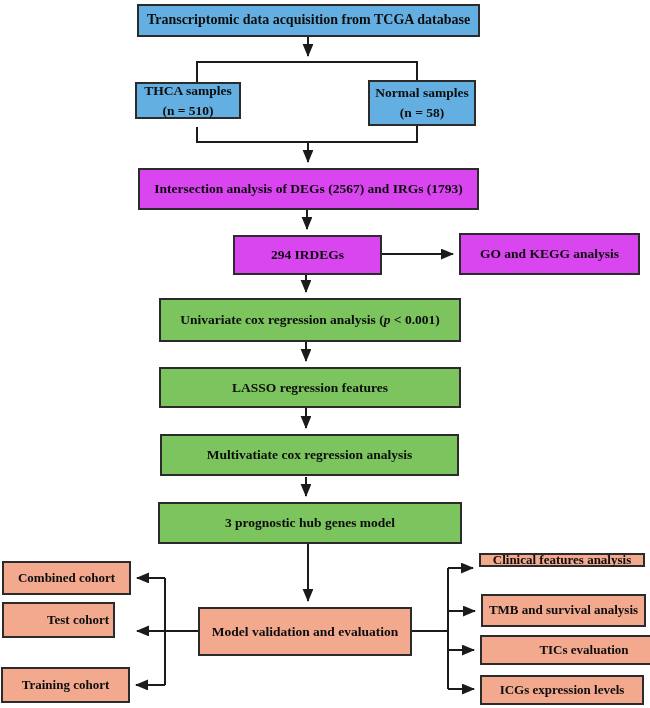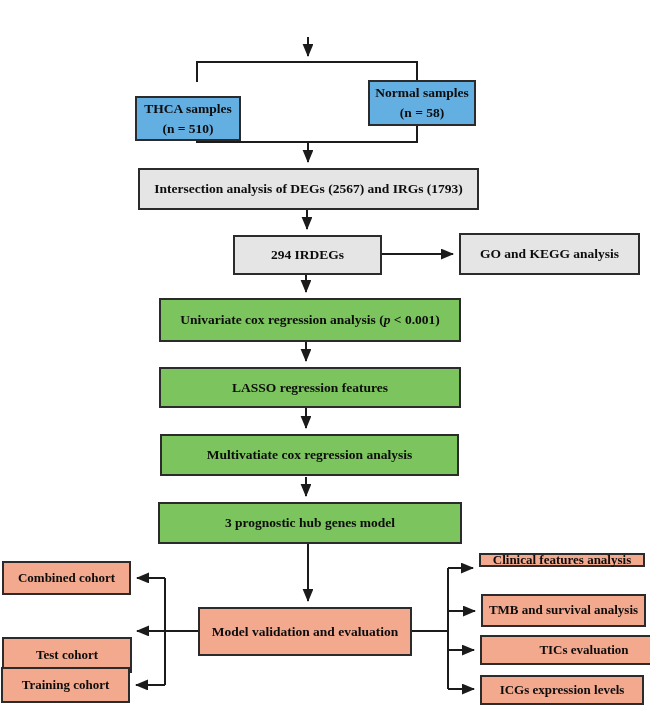--- a/index.html
+++ b/index.html
@@ -20,40 +20,40 @@
     align-items:center;
     justify-content:center;
     text-align:center;
     font-weight:bold;
     color:#0d0d0d;
     font-size:13.5px;
     line-height:1.45;
     padding:1px 4px;
   }
   .blue{background:#64AFE1;}
-  .pink{background:#e5e5e5;justify-content:center;}
+  .pink{background:#d946ef;justify-content:center;}
   .green{background:#7CC45E;}
   .salmon{background:#F3A98E;}
   .sz14{font-size:14px;}
   .sz13{font-size:13px;}
   .ital{font-style:italic;}
   
   .b-tcga{left:137px;top:4px;width:343px;height:33px;}
-  .b-thca{left:135px;top:96px;width:106px;height:45px;}
+  .b-thca{left:135px;top:82px;width:106px;height:37px;}
   .b-normal{left:368px;top:80px;width:108px;height:46px;}
   .b-intersection{left:138px;top:168px;width:341px;height:42px;}
   .b-irdegs{left:233px;top:235px;width:149px;height:40px;}
   .b-gokegg{left:459px;top:233px;width:181px;height:42px;}
   .b-univariate{left:159px;top:298px;width:302px;height:44px;}
   .b-lasso{left:159px;top:367px;width:302px;height:41px;}
   .b-multivariate{left:160px;top:434px;width:299px;height:42px;}
   .b-hub{left:158px;top:502px;width:304px;height:42px;}
   .b-model{left:198px;top:607px;width:214px;height:49px;}
   .b-combined{left:2px;top:561px;width:129px;height:34px;}
-  .b-test{left:2px;top:637px;width:130px;height:36px;}
+  .b-test{left:2px;top:602px;width:113px;height:36px;align-items:flex-end;}
   .b-training{left:1px;top:667px;width:129px;height:36px;}
   .b-clinical{left:479px;top:553px;width:166px;height:14px;}
   .b-tmb{left:481px;top:594px;width:165px;height:33px;}
   .b-tics{left:480px;top:635px;width:184px;height:30px;padding-left:28px;}
   .b-icgs{left:480px;top:675px;width:164px;height:30px;}
 </style>
 </head>
 <body>
 
 <div id="stage">
@@ -91,20 +91,23 @@
 
       <path d="M412,631 L448,631"></path>
       <path d="M448,568 L448,689"></path>
       <path d="M448,568 L473,568" marker-end="url(#arw)"></path>
       <path d="M448,611 L475,611" marker-end="url(#arw)"></path>
       <path d="M448,650 L474,650" marker-end="url(#arw)"></path>
       <path d="M448,689 L474,689" marker-end="url(#arw)"></path>
     </g>
   </svg>
 
+  <div class="box blue b-tcga sz14">
+    <span>Transcriptomic data acquisition from TCGA database</span>
+  </div>
 
   <div class="box blue b-thca">
     <span>THCA  samples</span>
     <span>(n = 510)</span>
   </div>
 
   <div class="box blue b-normal">
     <span>Normal samples</span>
     <span>(n = 58)</span>
   </div>

